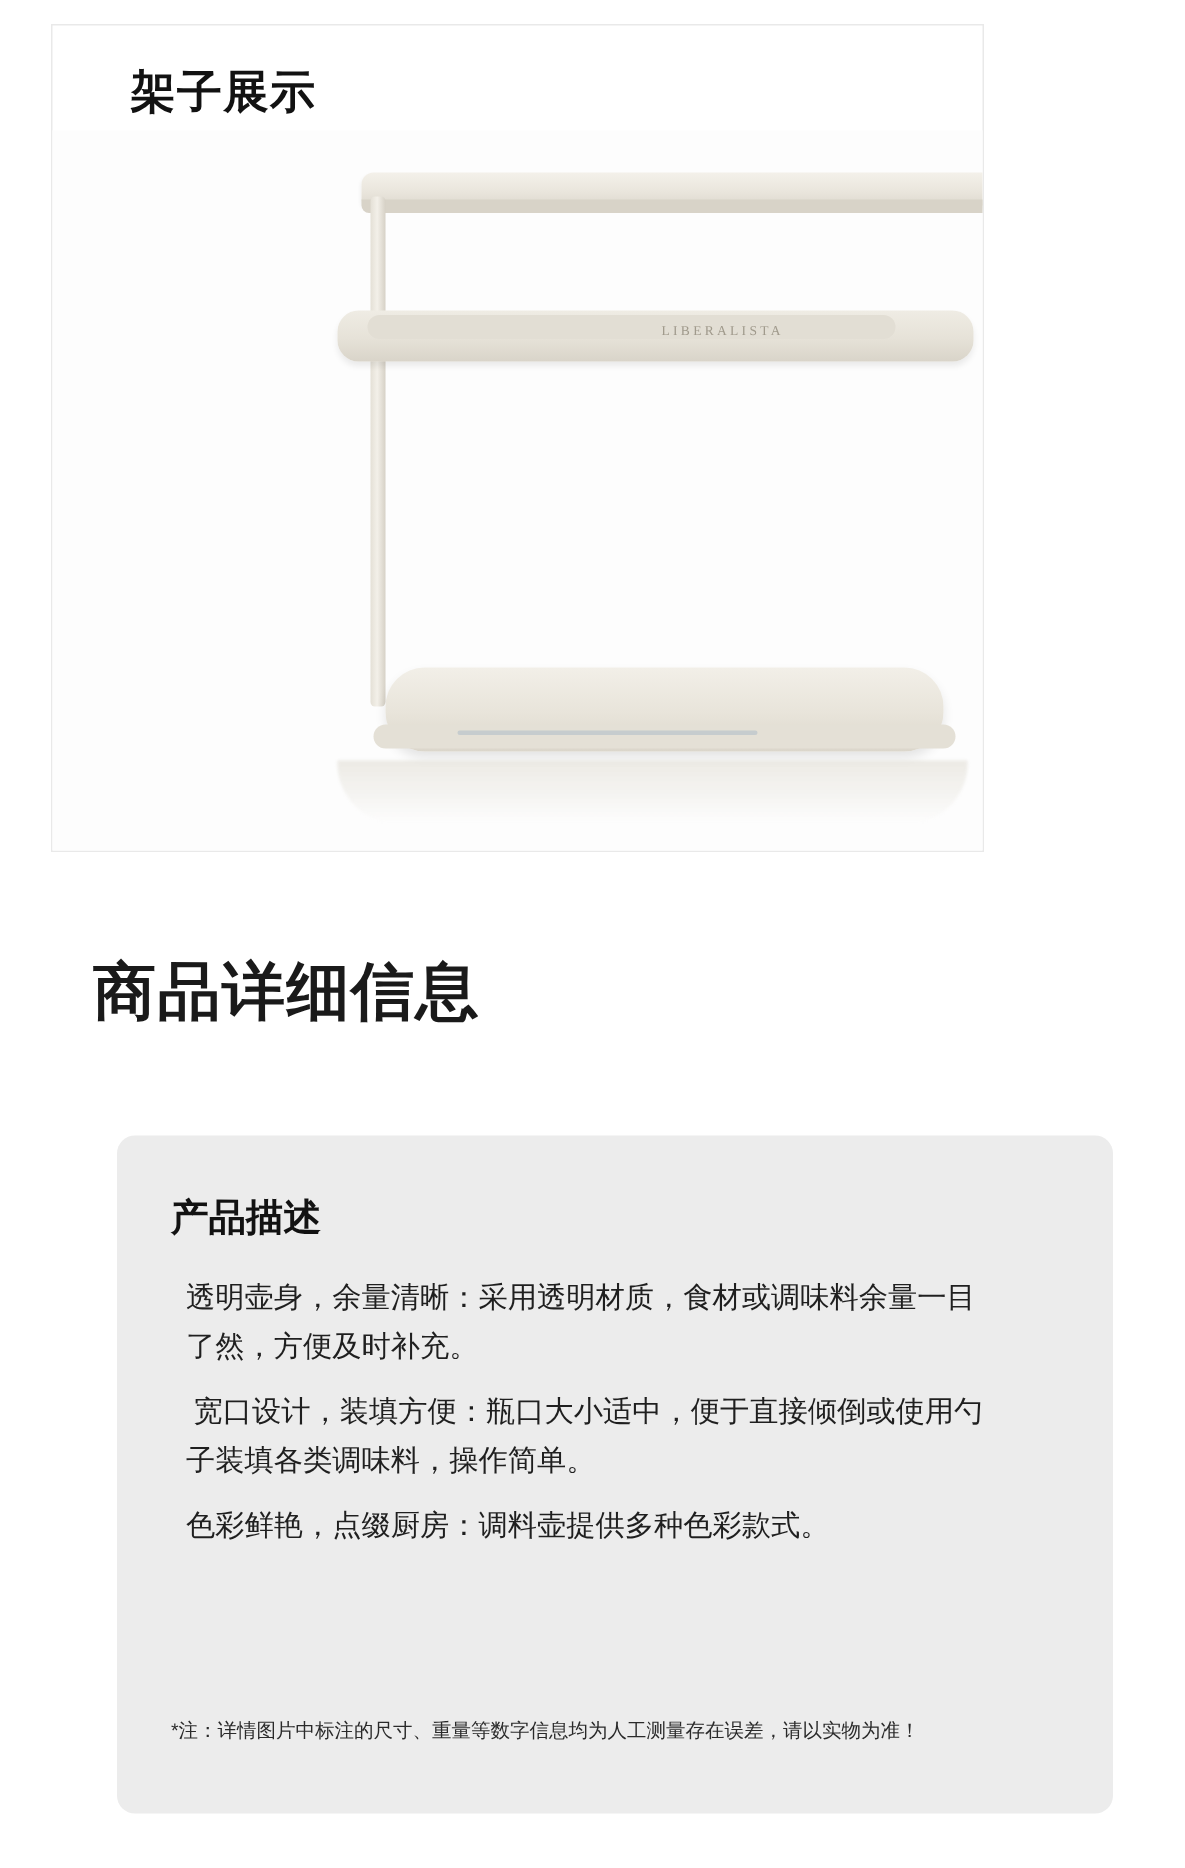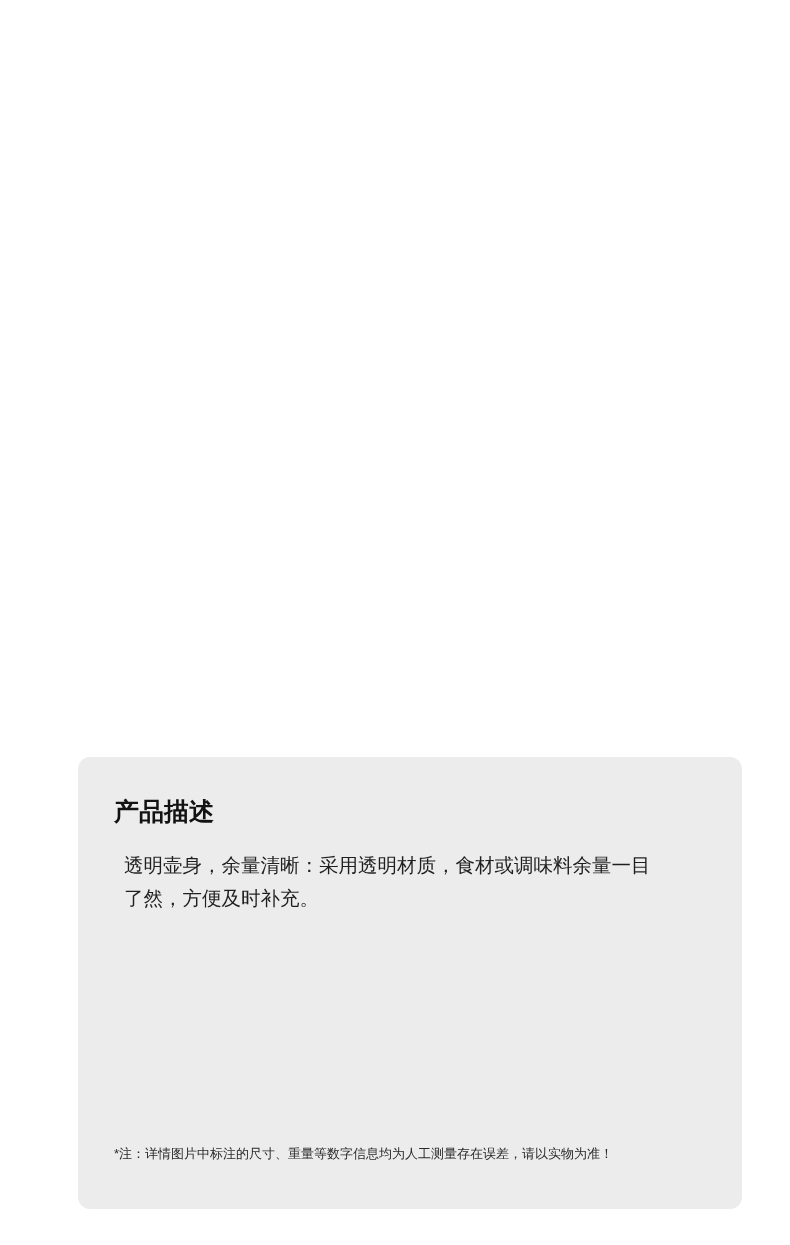--- a/index.html
+++ b/index.html
@@ -206,25 +206,49 @@
     font-size: 13px;
     color: #2a2a2a;
     line-height: 18px;
   }
 </style>
 </head>
 <body>
 
 <div class="page">
 
-
+  <div class="showcase">
+    <div class="showcase-title">架子展示</div>
+
+    <div class="photo">
+      <div class="shelf">
+        <div class="board-top"></div>
+        <div class="board-top-front"></div>
+
+        <div class="post post-l"></div>
+
+        <div class="board-mid"></div>
+        <div class="board-mid-inner"></div>
+        <div class="brand">LIBERALISTA</div>
+
+        <div class="board-bottom"></div>
+        <div class="board-bottom-base"></div>
+        <div class="board-bottom-shine"></div>
+      </div>
+      <div class="reflection"></div>
+    </div>
+  </div>
+
+  <div class="detail-heading">商品详细信息</div>
 
   <div class="card">
     <div class="card-title">产品描述</div>
 
     <div class="card-body">
       <p>透明壶身，余量清晰：采用透明材质，食材或调味料余量一目了然，方便及时补充。</p>
+      <p class="indent">宽口设计，装填方便：瓶口大小适中，便于直接倾倒或使用勺子装填各类调味料，操作简单。</p>
+      <p>色彩鲜艳，点缀厨房：调料壶提供多种色彩款式。</p>
     </div>
 
     <div class="note">*注：详情图片中标注的尺寸、重量等数字信息均为人工测量存在误差，请以实物为准！</div>
   </div>
 
 </div>
 
 </body></html>

